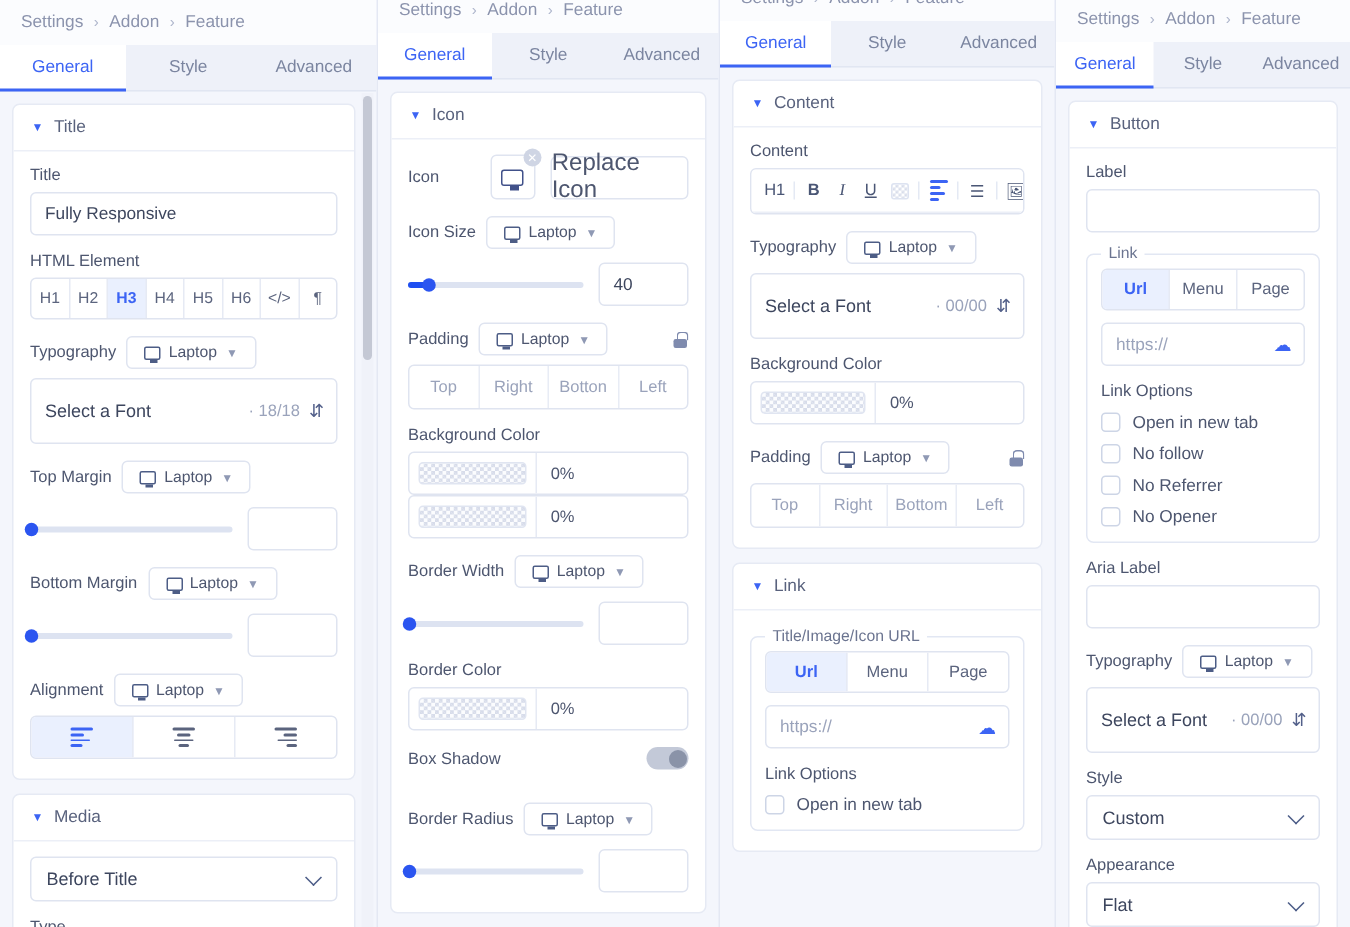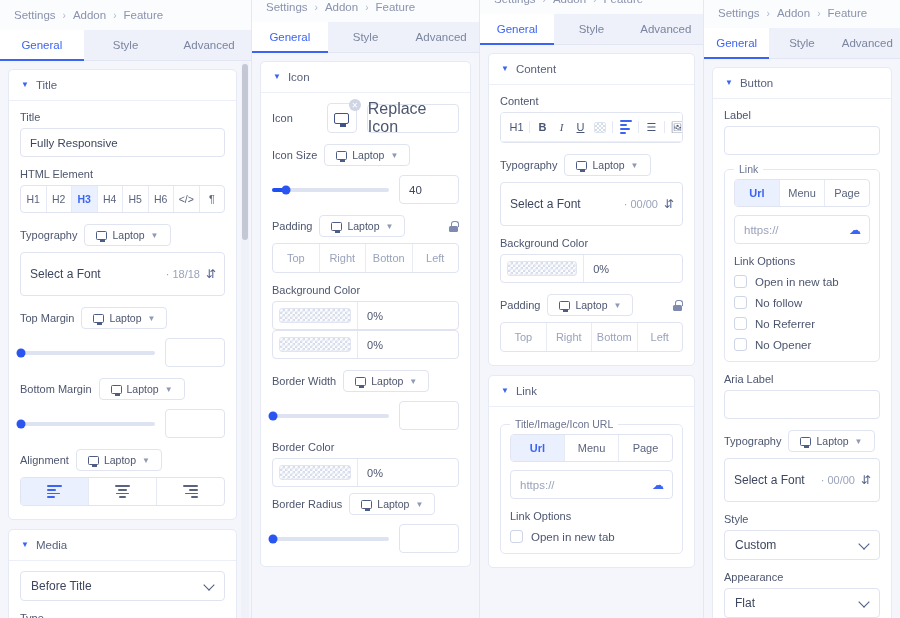--- a/index.html
+++ b/index.html
@@ -501,22 +501,28 @@
             </div>
 
             <div class="sec-label">Border Color</div>
             <div class="colorfield">
               <span class="swatch-wrap">
                   <span class="swatch"></span>
                 </span>
               <span class="pct">0%</span>
             </div>
 
-
-            <div class="row-inline" style="margin-top:6px;">
+            <div class="row-inline" style="margin-top:11px; justify-content:space-between;">
+              <span class="lbl" style="margin:0;">Box Shadow</span>
+              <span class="toggle">
+                  <span class="dot"></span>
+                </span>
+            </div>
+
+            <div class="row-inline" style="margin-top:22px;">
               <span class="lbl" style="margin:0;">Border Radius</span>
               <span class="device">
                 <span class="mon"></span>
                 <span>Laptop</span>
                 <span class="chev">▼</span>
               </span>
             </div>
             <div class="slider-row">
               <div class="track">
                 <div class="fill" style="width:0%"></div>

